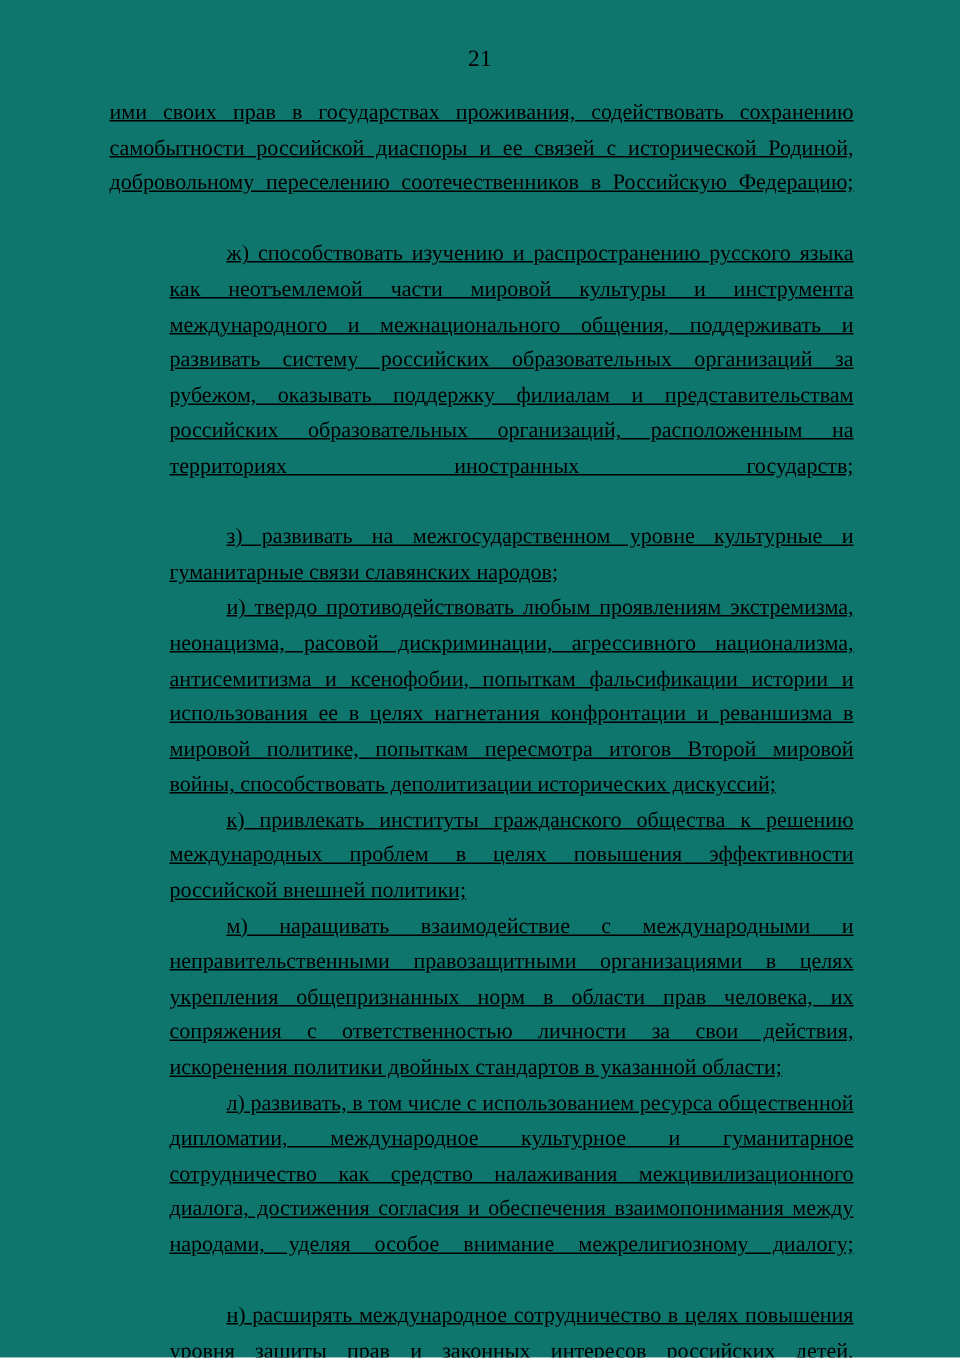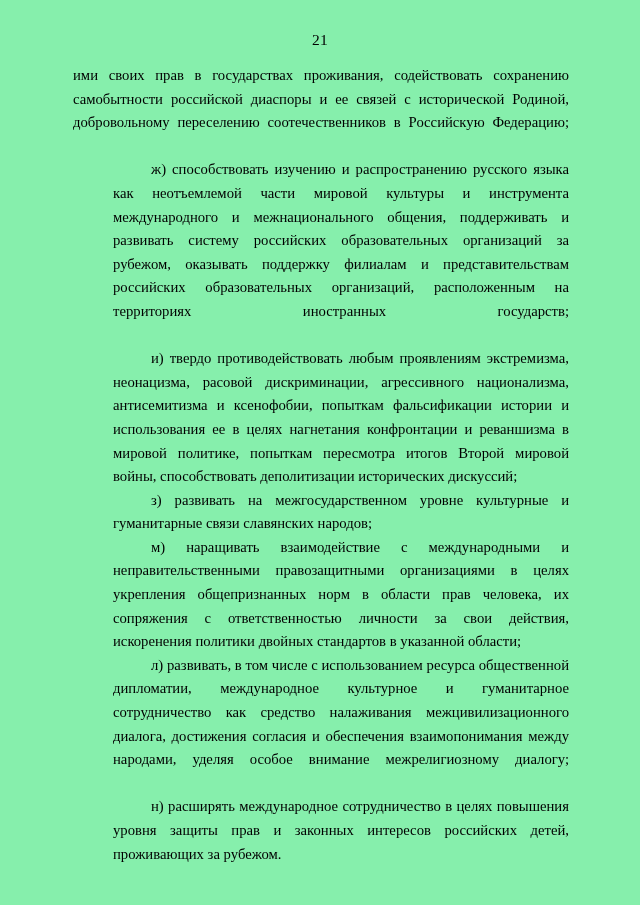--- a/index.html
+++ b/index.html
@@ -11,21 +11,21 @@
     width: 640px;
     height: 905px;
     font-family: "Liberation Serif", serif;
     color: #000000;
     overflow: hidden;
   }
   .page {
     position: relative;
     width: 640px;
     height: 905px;
-    background: #86efac;
+    background: #0f766e;
     box-sizing: border-box;
   }
   .page-number {
     text-align: center;
     font-size: 15.5px;
     line-height: 1;
     padding-top: 32px;
     letter-spacing: 0.2px;
   }
   .body-text {
@@ -34,20 +34,21 @@
     top: 64px;
     width: 496px;
   }
   p {
     margin: 0;
     font-size: 14.7px;
     line-height: 23.6px;
     text-align: justify;
     text-justify: inter-word;
     hyphens: none;
+    text-decoration: underline;
   }
   p.indent {
     text-indent: 38px;
     margin-left: 40px;
   }
   p.noindent {
     text-indent: 0;
   }
   
   .stretch-last::after {
@@ -62,24 +63,25 @@
 <div class="page">
 
   <div class="page-number">21</div>
 
   <div class="body-text">
 
     <p class="noindent stretch-last">ими своих прав в государствах проживания, содействовать сохранению самобытности российской диаспоры и ее связей с исторической Родиной, добровольному переселению соотечественников в Российскую Федерацию;</p>
 
     <p class="indent stretch-last">ж) способствовать изучению и распространению русского языка как неотъемлемой части мировой культуры и инструмента международного и межнационального общения, поддерживать и развивать систему российских образовательных организаций за рубежом, оказывать поддержку филиалам и представительствам российских образовательных организаций, расположенным на территориях иностранных государств;</p>
 
+    <p class="indent">з) развивать на межгосударственном уровне культурные и гуманитарные связи славянских народов;</p>
+
     <p class="indent">и) твердо противодействовать любым проявлениям экстремизма, неонацизма, расовой дискриминации, агрессивного национализма, антисемитизма и ксенофобии, попыткам фальсификации истории и использования ее в целях нагнетания конфронтации и реваншизма в мировой политике, попыткам пересмотра итогов Второй мировой войны, способствовать деполитизации исторических дискуссий;</p>
 
-    <p class="indent">з) развивать на межгосударственном уровне культурные и гуманитарные связи славянских народов;</p>
-
+    <p class="indent">к) привлекать институты гражданского общества к решению международных проблем в целях повышения эффективности российской внешней политики;</p>
 
     <p class="indent">м) наращивать взаимодействие с международными и неправительственными правозащитными организациями в целях укрепления общепризнанных норм в области прав человека, их сопряжения с ответственностью личности за свои действия, искоренения политики двойных стандартов в указанной области;</p>
 
     <p class="indent stretch-last">л) развивать, в том числе с использованием ресурса общественной дипломатии, международное культурное и гуманитарное сотрудничество как средство налаживания межцивилизационного диалога, достижения согласия и обеспечения взаимопонимания между народами, уделяя особое внимание межрелигиозному диалогу;</p>
 
     <p class="indent">н) расширять международное сотрудничество в целях повышения уровня защиты прав и законных интересов российских детей, проживающих за рубежом.</p>
 
   </div>
 </div>
 

